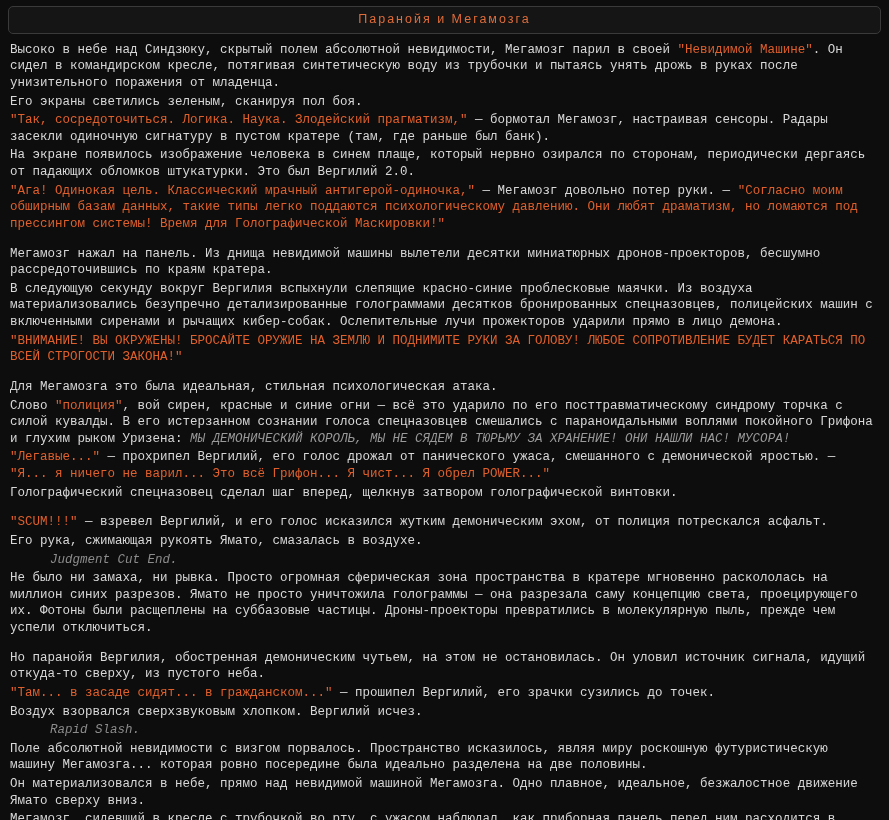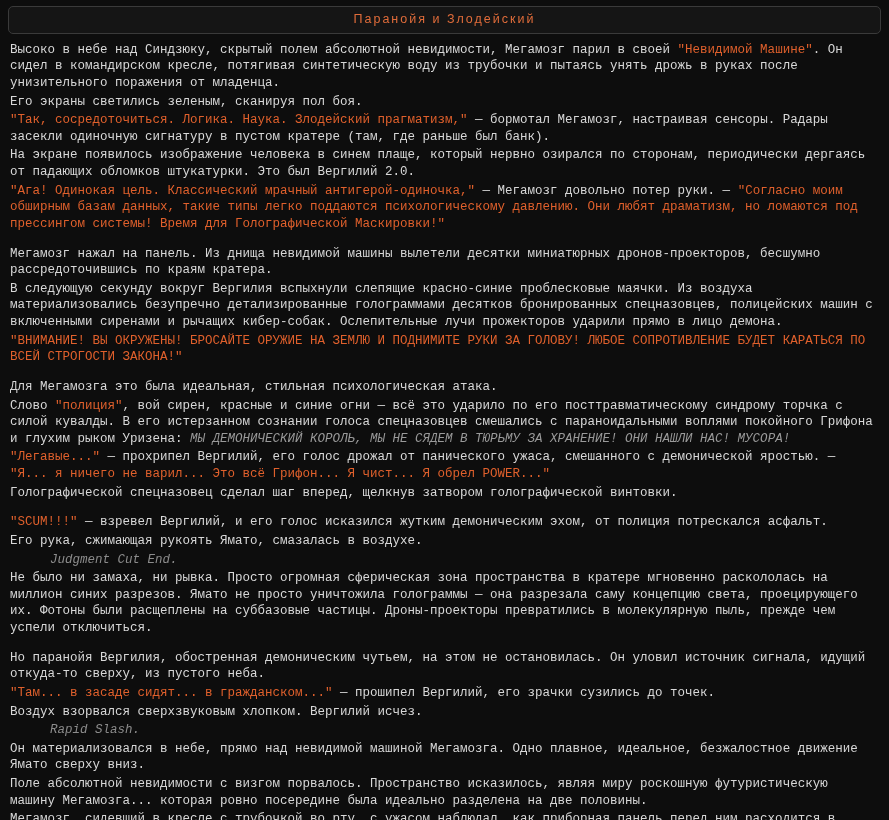--- a/index.html
+++ b/index.html
@@ -62,46 +62,46 @@
   .quoted-word {
     color: #e0602c;
   }
 </style>
 </head>
 <body>
 
 <div class="page">
 
   <div class="title-bar">
-    <span class="title-text">Паранойя и Злодейский</span>
+    <span class="title-text">Паранойя и Мегамозга</span>
   </div>
 
   <div class="content" id="body-root">
       <p><span>Высоко в небе над Синдзюку, скрытый полем абсолютной невидимости, Мегамозг парил в своей </span><span class="speech">"Невидимой Машине"</span><span>. Он сидел в командирском кресле, потягивая синтетическую воду из трубочки и пытаясь унять дрожь в руках после унизительного поражения от младенца.</span></p>
       <p><span>Его экраны светились зеленым, сканируя пол боя.</span></p>
       <p><span class="speech">"Так, сосредоточиться. Логика. Наука. Злодейский прагматизм,"</span><span> — бормотал Мегамозг, настраивая сенсоры. Радары засекли одиночную сигнатуру в пустом кратере (там, где раньше был банк).</span></p>
       <p><span>На экране появилось изображение человека в синем плаще, который нервно озирался по сторонам, периодически дергаясь от падающих обломков штукатурки. Это был Вергилий 2.0.</span></p>
       <p><span class="speech">"Ага! Одинокая цель. Классический мрачный антигерой-одиночка,"</span><span> — Мегамозг довольно потер руки. — </span><span class="speech">"Согласно моим обширным базам данных, такие типы легко поддаются психологическому давлению. Они любят драматизм, но ломаются под прессингом системы! Время для Голографической Маскировки!"</span></p>
       <div class="gap"></div>
       <p><span>Мегамозг нажал на панель. Из днища невидимой машины вылетели десятки миниатюрных дронов-проекторов, бесшумно рассредоточившись по краям кратера.</span></p>
       <p><span>В следующую секунду вокруг Вергилия вспыхнули слепящие красно-синие проблесковые маячки. Из воздуха материализовались безупречно детализированные голограммами десятков бронированных спецназовцев, полицейских машин с включенными сиренами и рычащих кибер-собак. Ослепительные лучи прожекторов ударили прямо в лицо демона.</span></p>
       <p><span class="shout">"ВНИМАНИЕ! ВЫ ОКРУЖЕНЫ! БРОСАЙТЕ ОРУЖИЕ НА ЗЕМЛЮ И ПОДНИМИТЕ РУКИ ЗА ГОЛОВУ! ЛЮБОЕ СОПРОТИВЛЕНИЕ БУДЕТ КАРАТЬСЯ ПО ВСЕЙ СТРОГОСТИ ЗАКОНА!"</span></p>
       <div class="gap"></div>
       <p><span>Для Мегамозга это была идеальная, стильная психологическая атака.</span></p>
       <p><span>Слово </span><span class="quoted-word">"полиция"</span><span>, вой сирен, красные и синие огни — всё это ударило по его посттравматическому синдрому торчка с силой кувалды. В его истерзанном сознании голоса спецназовцев смешались с параноидальными воплями покойного Грифона и глухим рыком Уризена: </span><span class="smallcaps-italic">МЫ ДЕМОНИЧЕСКИЙ КОРОЛЬ, МЫ НЕ СЯДЕМ В ТЮРЬМУ ЗА ХРАНЕНИЕ! ОНИ НАШЛИ НАС! МУСОРА!</span></p>
       <p><span class="speech">"Легавые..."</span><span> — прохрипел Вергилий, его голос дрожал от панического ужаса, смешанного с демонической яростью. — </span><span class="speech">"Я... я ничего не варил... Это всё Грифон... Я чист... Я обрел POWER..."</span></p>
-      <p><span>Голографической спецназовец сделал шаг вперед, щелкнув затвором голографической винтовки.</span></p>
+      <p><span>Голографический спецназовец сделал шаг вперед, щелкнув затвором голографической винтовки.</span></p>
       <div class="gap"></div>
       <p><span class="speech">"SCUM!!!"</span><span> — взревел Вергилий, и его голос исказился жутким демоническим эхом, от полиция потрескался асфальт.</span></p>
       <p><span>Его рука, сжимающая рукоять Ямато, смазалась в воздухе.</span></p>
       <p><span class="italic-gray">Judgment Cut End.</span></p>
       <p><span>Не было ни замаха, ни рывка. Просто огромная сферическая зона пространства в кратере мгновенно раскололась на миллион синих разрезов. Ямато не просто уничтожила голограммы — она разрезала саму концепцию света, проецирующего их. Фотоны были расщеплены на суббазовые частицы. Дроны-проекторы превратились в молекулярную пыль, прежде чем успели отключиться.</span></p>
       <div class="gap"></div>
       <p><span>Но паранойя Вергилия, обостренная демоническим чутьем, на этом не остановилась. Он уловил источник сигнала, идущий откуда-то сверху, из пустого неба.</span></p>
       <p><span class="speech">"Там... в засаде сидят... в гражданском..."</span><span> — прошипел Вергилий, его зрачки сузились до точек.</span></p>
       <p><span>Воздух взорвался сверхзвуковым хлопком. Вергилий исчез.</span></p>
       <p><span class="italic-gray">Rapid Slash.</span></p>
+      <p><span>Поле абсолютной невидимости с визгом порвалось. Пространство исказилось, являя миру роскошную футуристическую машину Мегамозга... которая ровно посередине была идеально разделена на две половины.</span></p>
       <p><span>Он материализовался в небе, прямо над невидимой машиной Мегамозга. Одно плавное, идеальное, безжалостное движение Ямато сверху вниз.</span></p>
-      <p><span>Поле абсолютной невидимости с визгом порвалось. Пространство исказилось, являя миру роскошную футуристическую машину Мегамозга... которая ровно посередине была идеально разделена на две половины.</span></p>
       <p><span>Мегамозг, сидевший в кресле с трубочкой во рту, с ужасом наблюдал, как приборная панель перед ним расходится в стороны, обнажая ночное небо.</span></p>
     </div>
 
 </div>
 
 </body></html>

